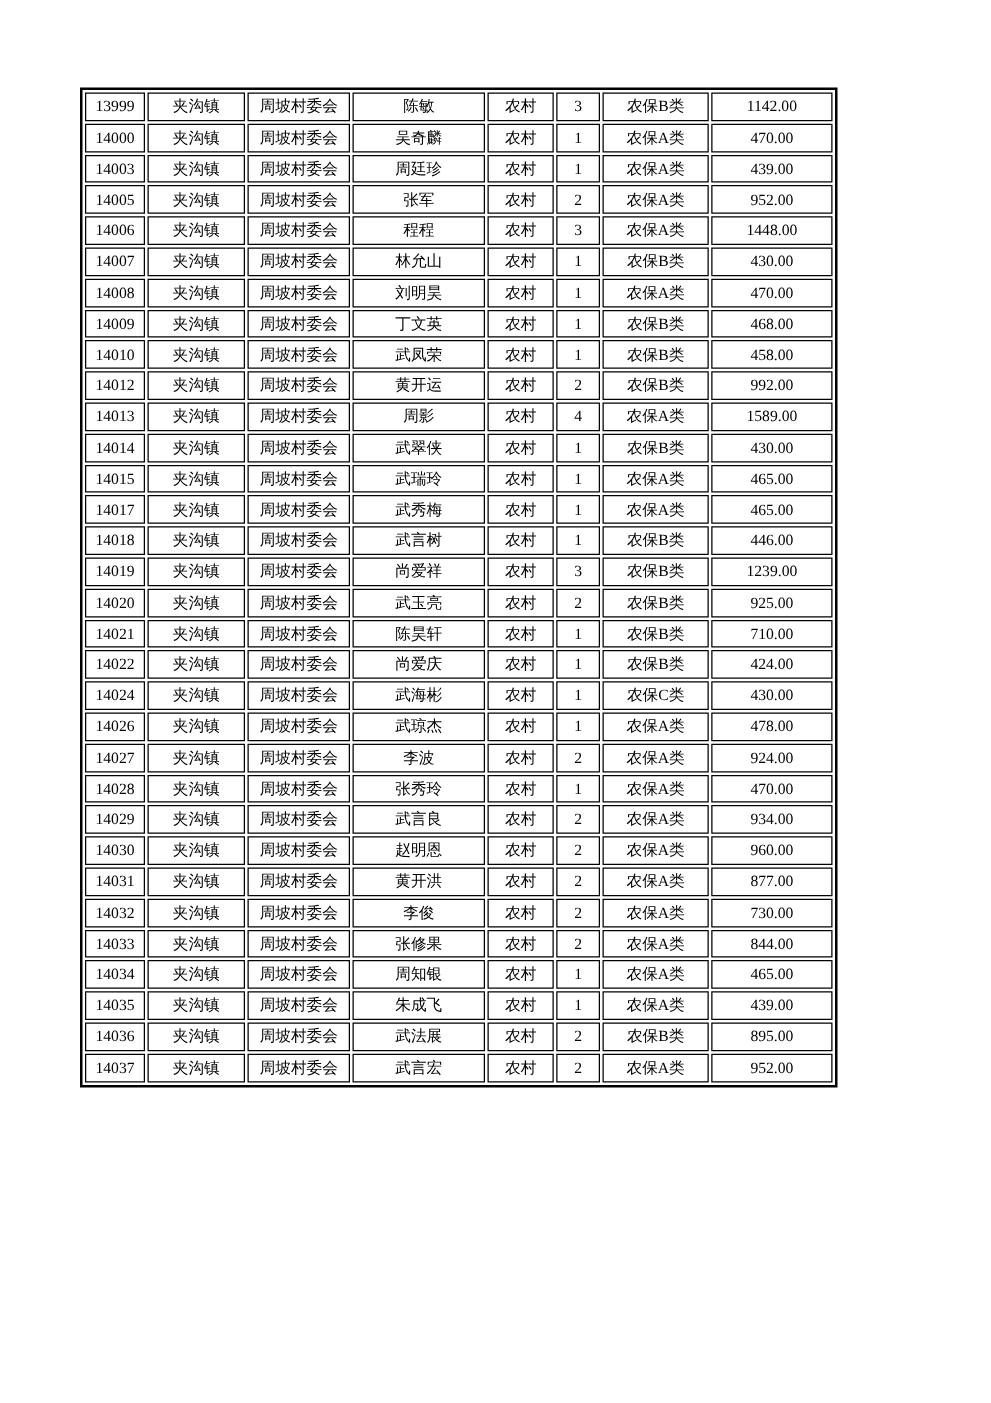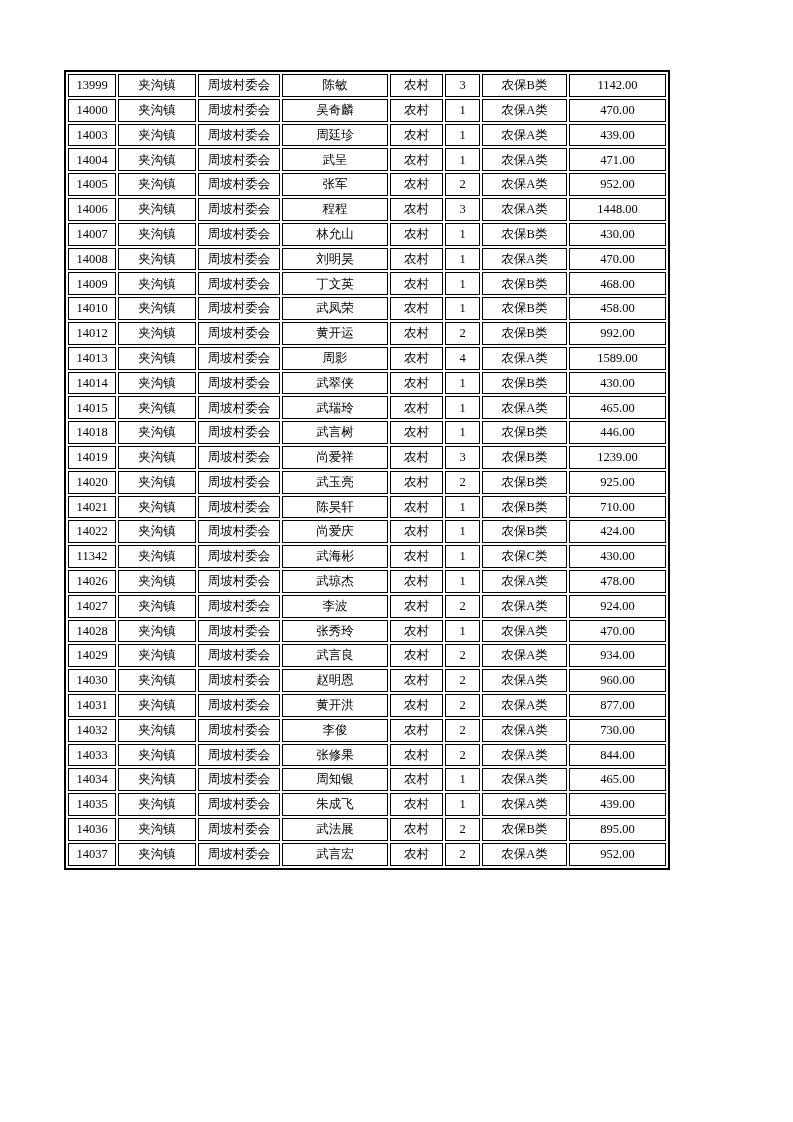--- a/index.html
+++ b/index.html
@@ -93,30 +93,20 @@
     <td>14003</td>
     <td>夹沟镇</td>
     <td>周坡村委会</td>
     <td>周廷珍</td>
     <td>农村</td>
     <td>1</td>
     <td>农保A类</td>
     <td>439.00</td>
   </tr>
 
-  <tr>
-    <td>14004</td>
-    <td>夹沟镇</td>
-    <td>周坡村委会</td>
-    <td>武呈</td>
-    <td>农村</td>
-    <td>1</td>
-    <td>农保A类</td>
-    <td>471.00</td>
-  </tr>
 
   <tr>
     <td>14005</td>
     <td>夹沟镇</td>
     <td>周坡村委会</td>
     <td>张军</td>
     <td>农村</td>
     <td>2</td>
     <td>农保A类</td>
     <td>952.00</td>
@@ -216,20 +206,30 @@
     <td>夹沟镇</td>
     <td>周坡村委会</td>
     <td>武瑞玲</td>
     <td>农村</td>
     <td>1</td>
     <td>农保A类</td>
     <td>465.00</td>
   </tr>
 
 
+  <tr>
+    <td>14017</td>
+    <td>夹沟镇</td>
+    <td>周坡村委会</td>
+    <td>武秀梅</td>
+    <td>农村</td>
+    <td>1</td>
+    <td>农保A类</td>
+    <td>465.00</td>
+  </tr>
 
   <tr>
     <td>14018</td>
     <td>夹沟镇</td>
     <td>周坡村委会</td>
     <td>武言树</td>
     <td>农村</td>
     <td>1</td>
     <td>农保B类</td>
     <td>446.00</td>
@@ -274,21 +274,21 @@
     <td>周坡村委会</td>
     <td>尚爱庆</td>
     <td>农村</td>
     <td>1</td>
     <td>农保B类</td>
     <td>424.00</td>
   </tr>
 
 
   <tr>
-    <td>11342</td>
+    <td>14024</td>
     <td>夹沟镇</td>
     <td>周坡村委会</td>
     <td>武海彬</td>
     <td>农村</td>
     <td>1</td>
     <td>农保C类</td>
     <td>430.00</td>
   </tr>
 
 

